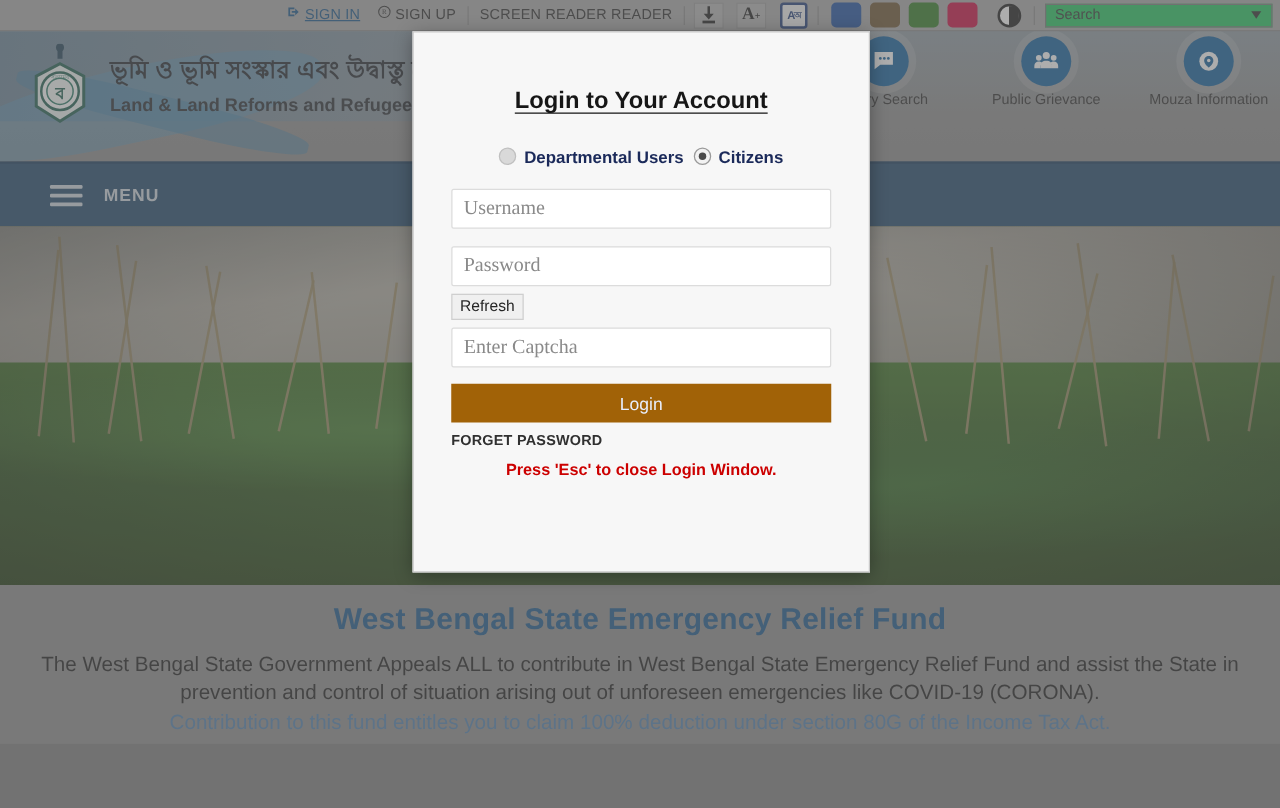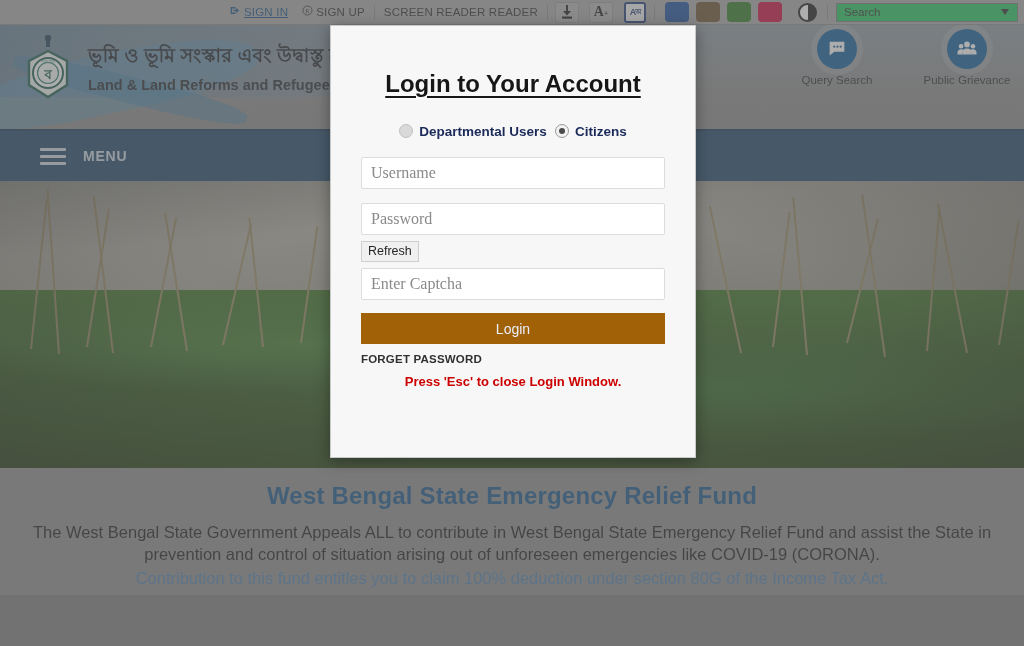--- a/index.html
+++ b/index.html
@@ -318,21 +318,21 @@
     width: 366px;
     height: 433px;
     background: #f7f7f7;
     border: 1px solid #c9c9c9;
     box-shadow: 0 3px 14px rgba(0,0,0,.35);
     z-index: 200;
     padding: 0 30px;
   }
   .modal-title {
     text-align: center;
-    font-size: 24px;
+    font-size: 19px;
     font-weight: 700;
     color: #161616;
     text-decoration: underline;
     text-underline-offset: 4px;
     margin-top: 44px;
   }
   .radio-row {
     display: flex;
     align-items: center;
     justify-content: center;
@@ -546,20 +546,30 @@
               <circle cx="12" cy="7" r="3.1" fill="#ffffff"></circle>
               <circle cx="5.5" cy="9" r="2.5" fill="#ffffff"></circle>
               <circle cx="18.5" cy="9" r="2.5" fill="#ffffff"></circle>
               <path d="M12 11.5c3.2 0 5 1.8 5 4.3V18H7v-2.2c0-2.5 1.8-4.3 5-4.3z" fill="#ffffff"></path>
               <path d="M5.5 12.3c1.3 0 2.3.5 2.9 1.3-.9.9-1.4 2.1-1.4 3.5V18H1.6v-1.9c0-2.2 1.6-3.8 3.9-3.8z" fill="#ffffff"></path>
               <path d="M18.5 12.3c2.3 0 3.9 1.6 3.9 3.8V18H17v-.9c0-1.4-.5-2.6-1.4-3.5.6-.8 1.6-1.3 2.9-1.3z" fill="#ffffff"></path>
             </svg>
           </div>
           <div class="qi-label">Public Grievance</div>
         </div>
+        <div class="qi">
+          <div class="qi-circle">
+            <svg width="22" height="22" viewBox="0 0 24 24" aria-hidden="true">
+              <circle cx="12" cy="12" r="8.2" fill="#ffffff"></circle>
+              <path d="M12 7.5c2.2 0 4 1.8 4 4 0 2.9-4 6-4 6s-4-3.1-4-6c0-2.2 1.8-4 4-4z" fill="#0f5e9c"></path>
+              <circle cx="12" cy="11.4" r="1.5" fill="#ffffff"></circle>
+            </svg>
+          </div>
+          <div class="qi-label">Mouza Information</div>
+        </div>
       </div>
     </div>
 
     <div class="menubar">
       <div class="hamburger">
         <span></span>
           <span></span>
           <span></span>
       </div>
       <div class="menu-label">MENU</div>

